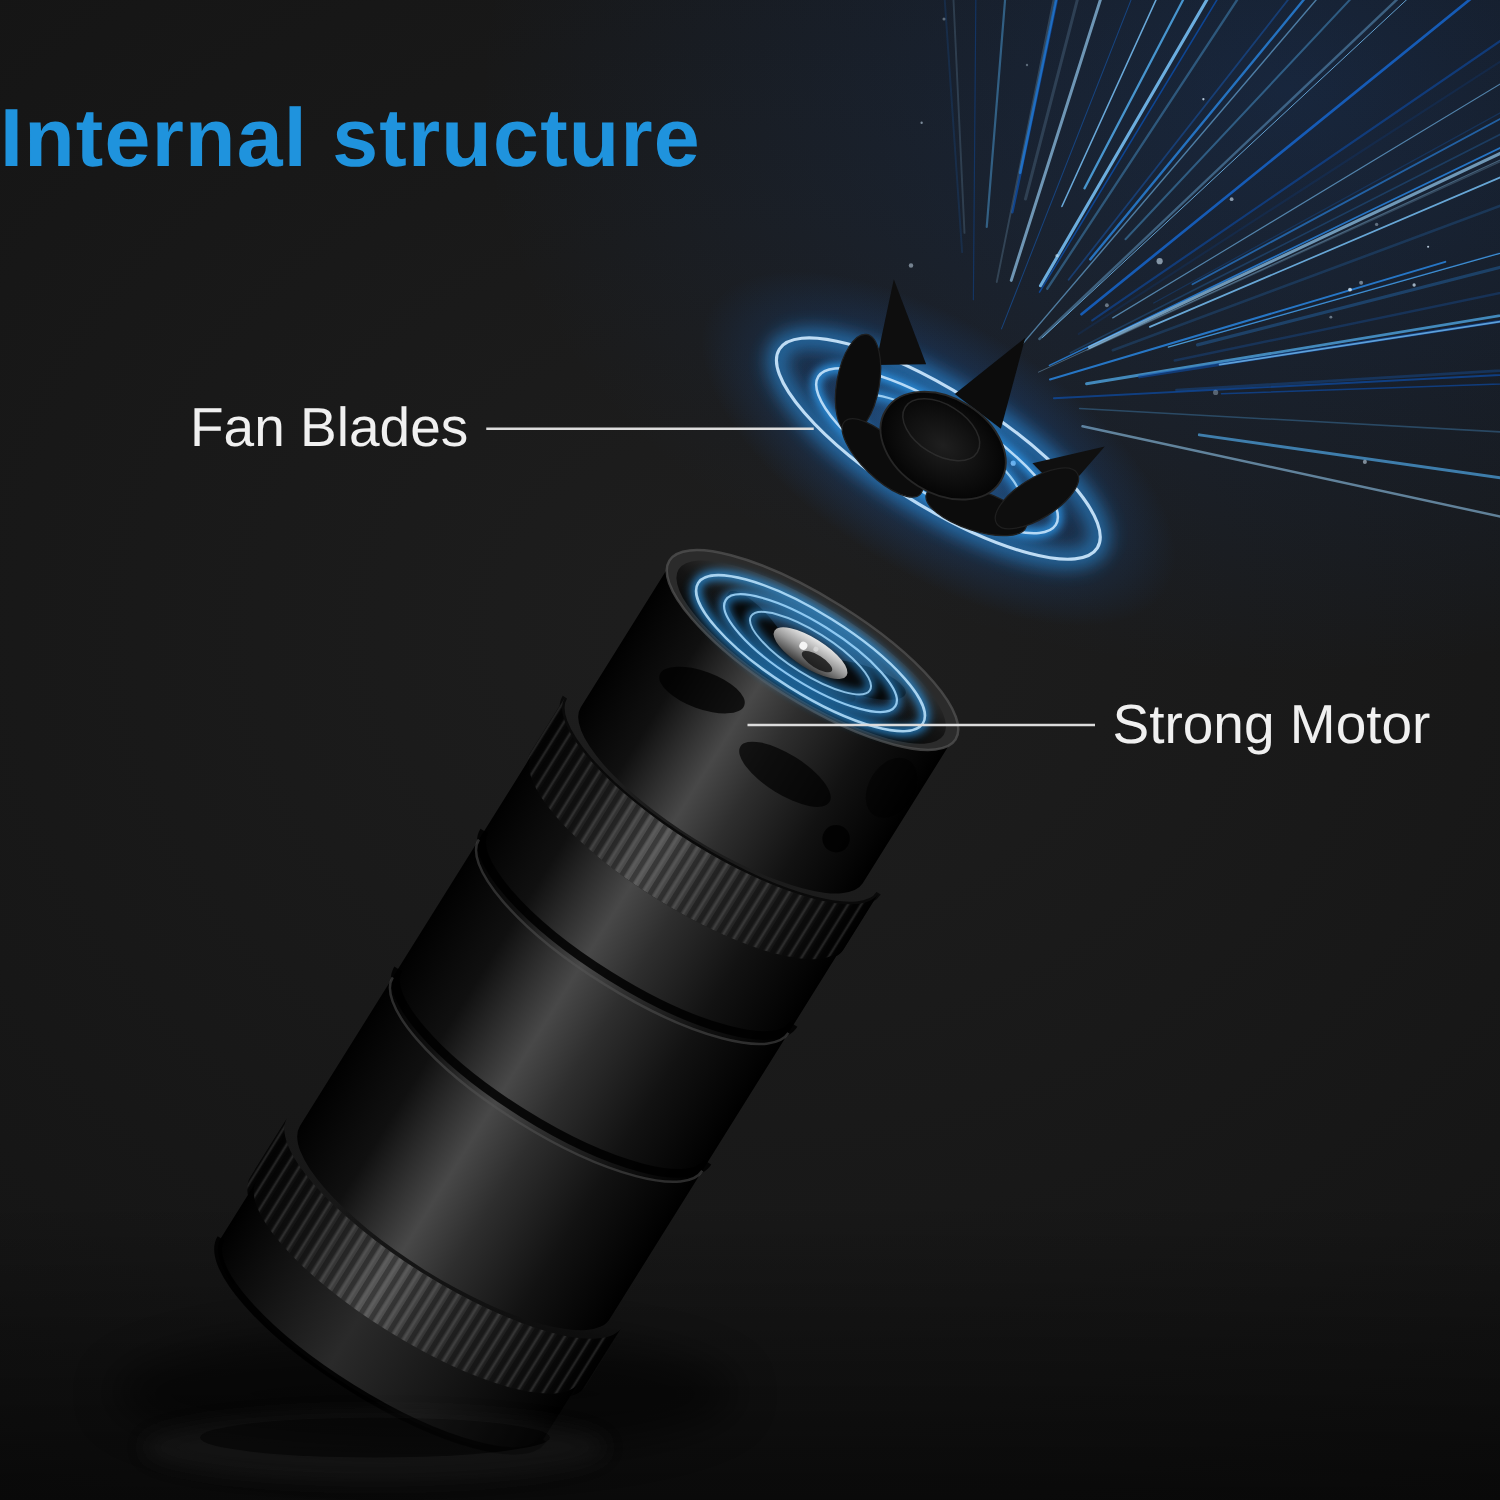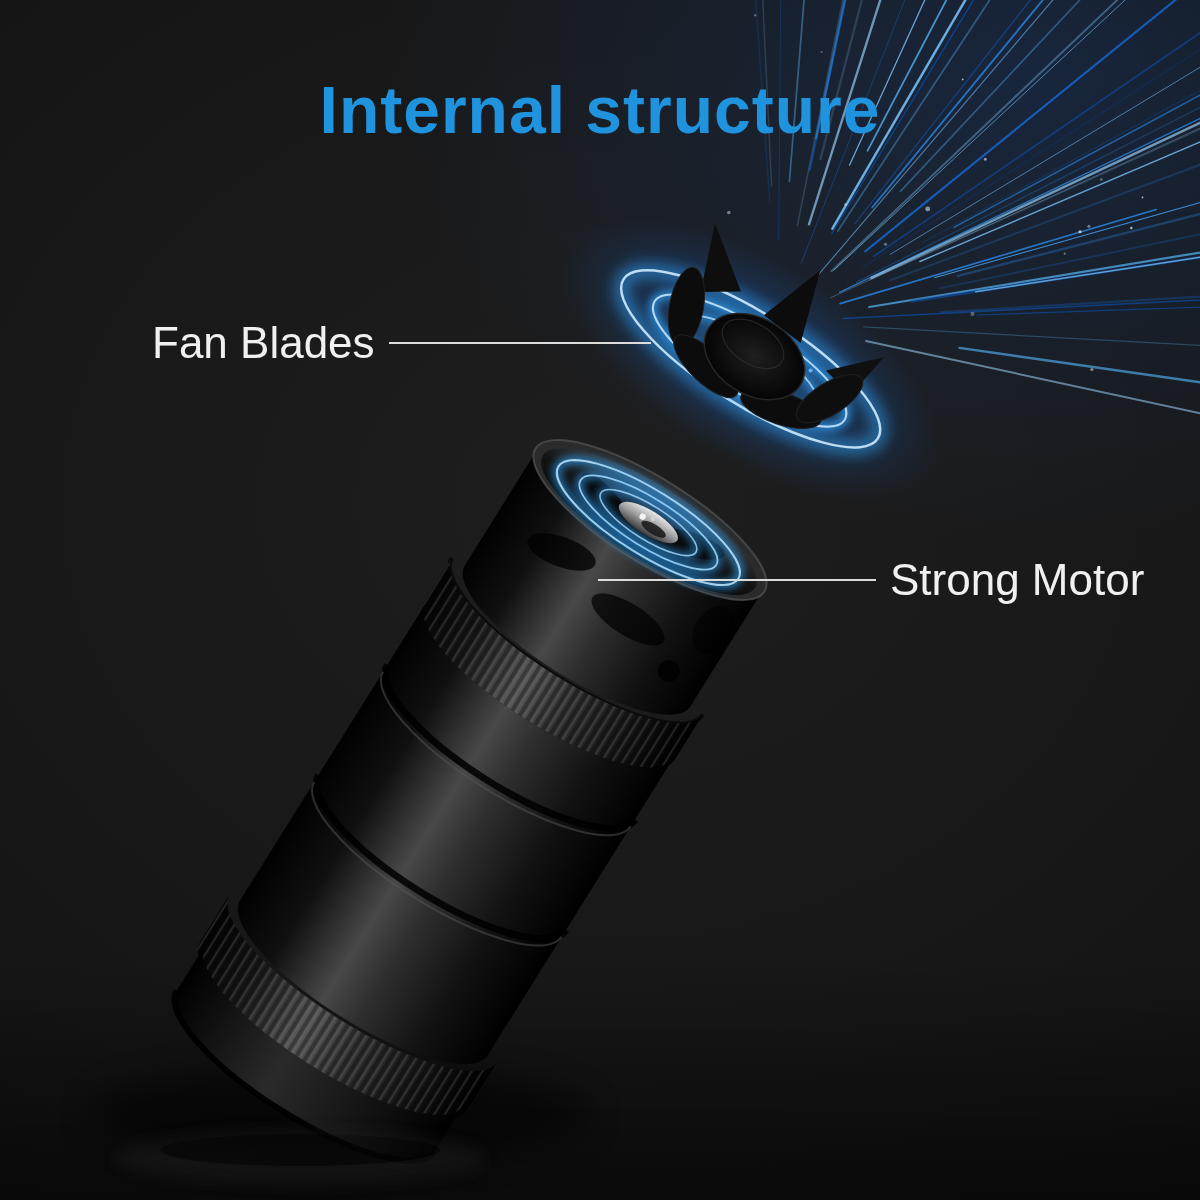--- a/index.html
+++ b/index.html
@@ -9,21 +9,21 @@
   }
   .scene{
     position:relative;width:1200px;height:1200px;overflow:hidden;
     background:
       linear-gradient(rgba(0,0,0,0) 80%, rgba(0,0,0,0.55) 100%),
       radial-gradient(1000px 720px at 86% 6%, rgba(26,92,195,0.22), rgba(26,92,195,0) 65%),
       radial-gradient(1600px 1300px at 50% 42%, #1e1e1e 0%, #151515 55%, #0d0d0d 100%);
   }
   svg.layer{position:absolute;left:0;top:0;pointer-events:none;}
   .title{
-    position:absolute;top:72px;left:0;width:100%;text-align:center;
+    position:absolute;top:72px;left:0;width:100%;text-align:left;
     font-size:66px;font-weight:700;letter-spacing:1px;color:#1f93dd;margin:0;
   }
   .callout{
     position:absolute;display:flex;align-items:center;gap:14px;
     color:#f0f0f0;font-size:44px;font-weight:400;white-space:nowrap;text-align:right;
   }
   .leader{height:2px;background:#dcdcdc;}
   #fanCallout{left:152px;top:318px;}
   #fanCallout .leader{width:262px;}
   #motorCallout{left:598px;top:537px;margin-top:18px;}

